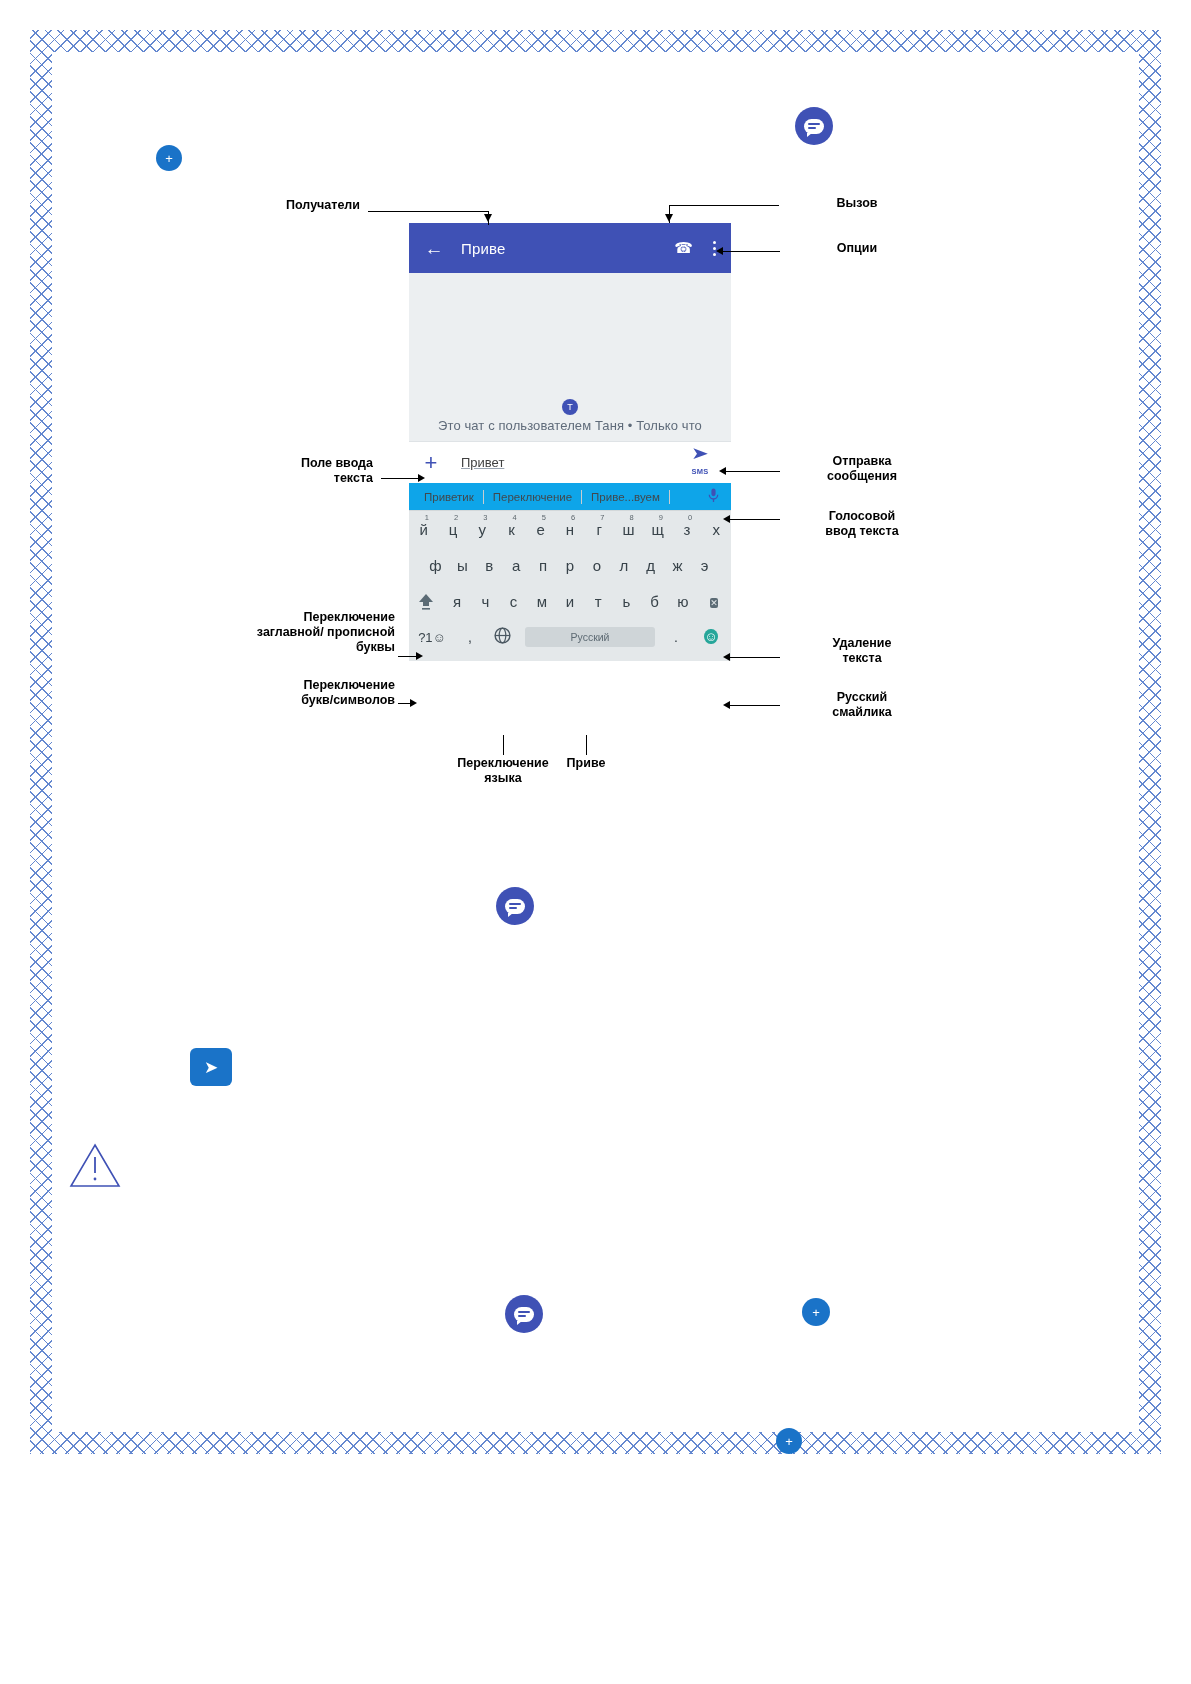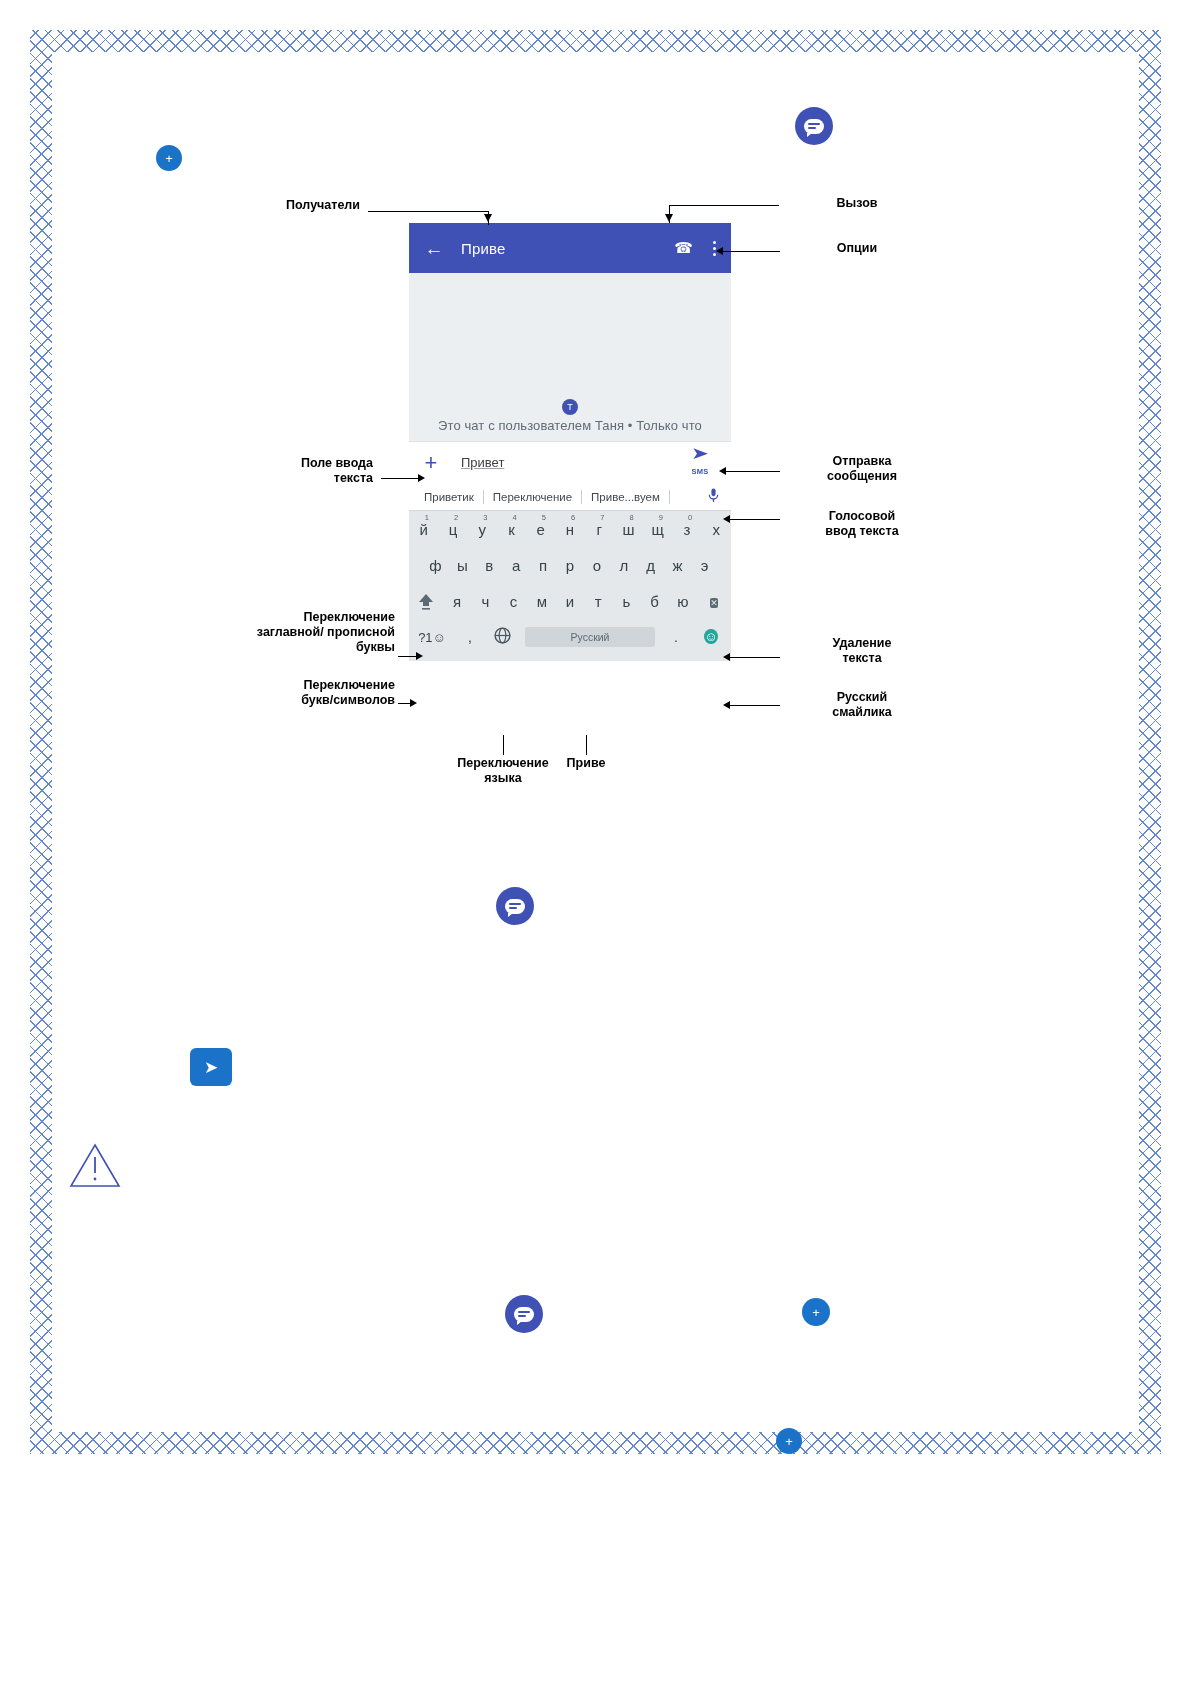--- a/index.html
+++ b/index.html
@@ -96,21 +96,21 @@
   .send-arrow {
     font-size: 17px; color: #3f51b5; line-height: 12px; display:block;
     transform: scaleX(1.25);
   }
   .send-sms { font-size: 7.5px; color: #3f51b5; font-weight: bold; letter-spacing:.3px;}
 
   
   .kbd { background: #e4e8ea; padding: 0 0 6px 0; }
   .sugg {
     height: 28px; display: flex; align-items: center;
-    background: #ffffff;
+    background: #0ea5e9;
     border-bottom: 1px solid #d3d8da;
     padding: 0 6px;
   }
   .sugg-item {
     font-size: 11.5px; color: #41484d;
     padding: 0 9px; white-space: nowrap;
     border-right: 1px solid #c8cdd0;
     line-height: 14px;
   }
   .sugg-item:last-of-type { border-right: none; }

